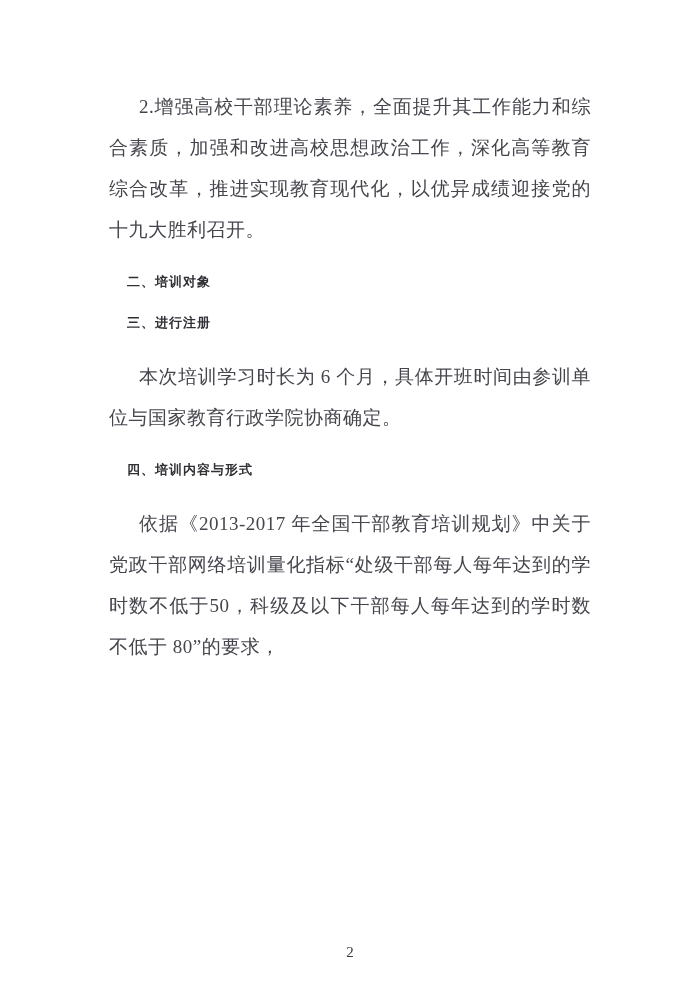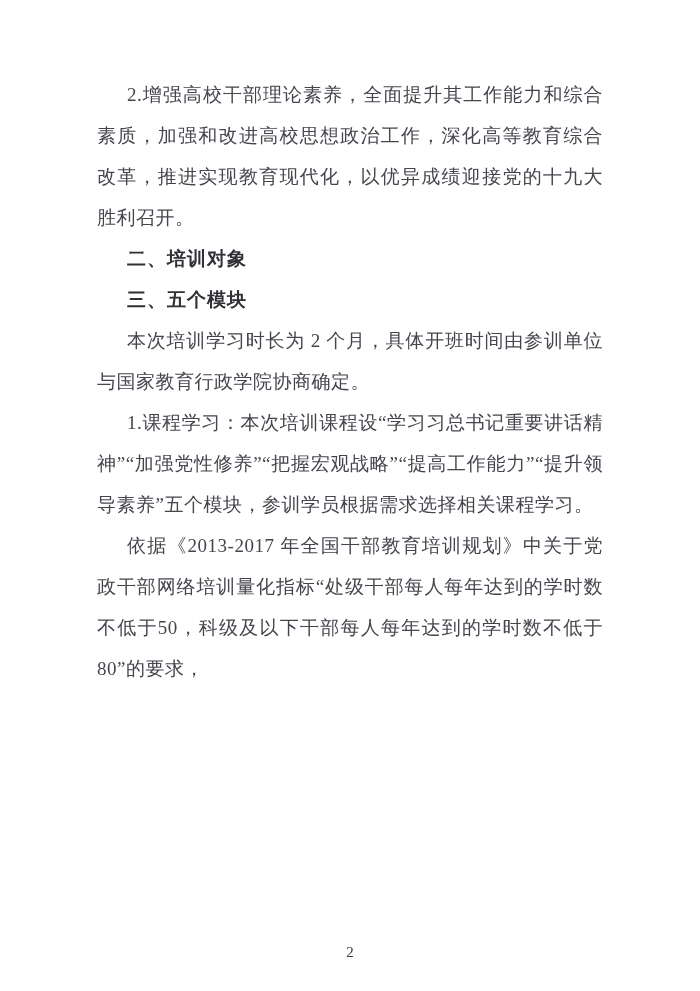--- a/index.html
+++ b/index.html
@@ -26,33 +26,33 @@
     top: 74px;
     left: 97px;
     width: 506px;
     font-family: "Liberation Serif", "DejaVu Serif", serif;
     font-size: 19px;
     line-height: 41px;
     color: var(--body-text);
     text-align: justify;
   }
   .doc-content p.paragraph {
-    margin: 0;
+    margin: 12px;
     text-indent: 30px;
     letter-spacing: 0.5px;
   }
   .doc-content h2.heading {
     margin: 0;
-    font-size: 19px;
+    font-size: 13px;
     line-height: 41px;
     font-weight: bold;
     text-indent: 30px;
     letter-spacing: 1px;
     color: var(--heading-text);
-    font-family: Liberation Serif, serif;
+    font-family: Liberation Mono, monospace;
   }
   .page-footer {
     position: absolute;
     left: 0;
     right: 0;
     bottom: 30px;
     text-align: center;
   }
   .page-number {
     font-family: "Liberation Serif", "DejaVu Serif", serif;
@@ -60,21 +60,21 @@
     color: #3a3a40;
   }
 </style>
 </head>
 <body>
 
 <div class="page">
   <main class="doc-content" id="doc-content">
       <p class="paragraph">2.增强高校干部理论素养，全面提升其工作能力和综合素质，加强和改进高校思想政治工作，深化高等教育综合改革，推进实现教育现代化，以优异成绩迎接党的十九大胜利召开。</p>
       <h2 class="heading">二、培训对象</h2>
-      <h2 class="heading">三、五个模块</h2>
-      <p class="paragraph">本次培训学习时长为 2 个月，具体开班时间由参训单位与国家教育行政学院协商确定。</p>
-      <p class="paragraph">1.课程学习：本次培训课程设“学习习总书记重要讲话精神”“加强党性修养”“把握宏观战略”“提高工作能力”“提升领导素养”五个模块，参训学员根据需求选择相关课程学习。</p>
+      <h2 class="heading">三、进行注册</h2>
+      <p class="paragraph">本次培训学习时长为 6 个月，具体开班时间由参训单位与国家教育行政学院协商确定。</p>
+      <h2 class="heading">四、培训内容与形式</h2>
       <p class="paragraph">依据《2013-2017 年全国干部教育培训规划》中关于党政干部网络培训量化指标“处级干部每人每年达到的学时数不低于50，科级及以下干部每人每年达到的学时数不低于 80”的要求，</p>
     </main>
   <footer class="page-footer">
     <span class="page-number">2</span>
   </footer>
 </div>
 
 </body></html>

